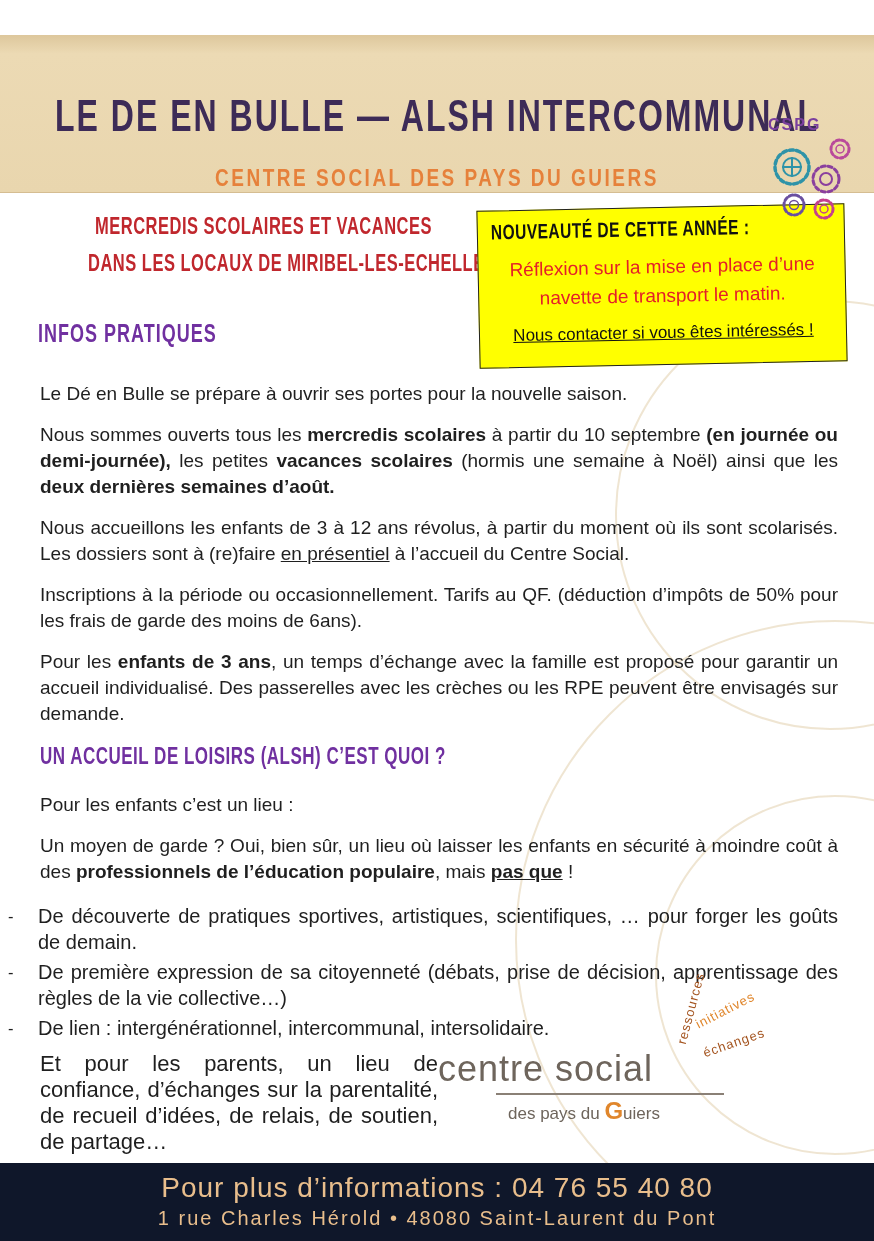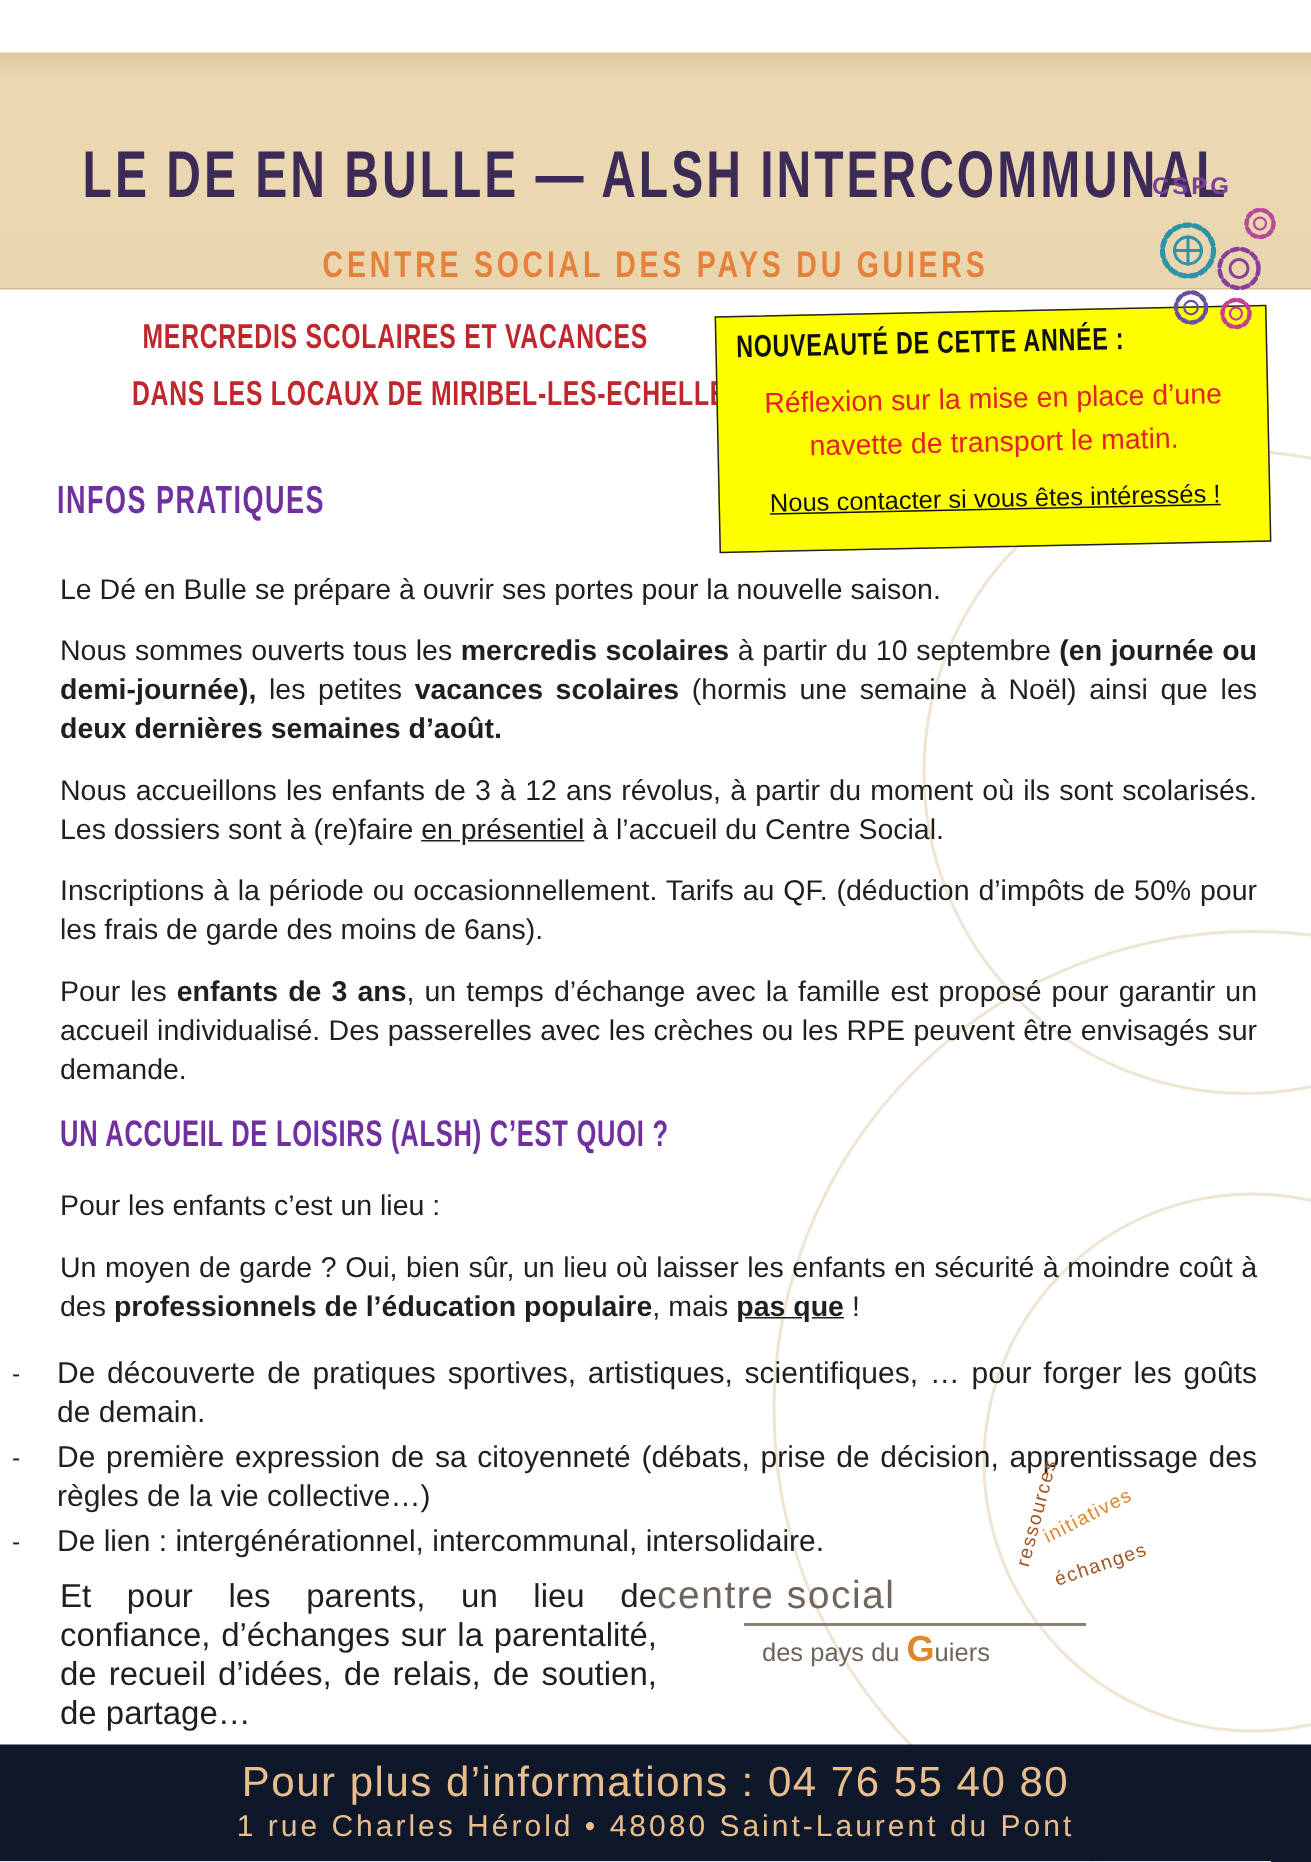--- a/index.html
+++ b/index.html
@@ -80,21 +80,21 @@
     white-space:nowrap;
   }
   .bullets { margin-top:18px; }
   .bullet { display:flex; margin:0 36px 4px 8px; }
   .bullet-marker { flex:none; width:30px; font-size:16.5px; line-height:26px; }
   .bullet-text { flex:1; font-size:20px; line-height:26px; text-align:justify; }
   .parents { width:398px; margin:10px 0 0 40px; font-size:22px; line-height:26px; text-align:justify; }
 
   
   .cs-logo { position:absolute; left:438px; top:1048px; width:310px; color:#6e655c; z-index:1; }
-  .cs-name { font-size:26px; letter-spacing:1px; }
+  .cs-name { font-size:36px; letter-spacing:1px; }
   .cs-rule { border-top:2px solid #8a8076; width:228px; margin:3px 0 0 58px; }
   .cs-tagline { margin:2px 0 0 70px; font-size:17px; }
   .cs-g { color:#e0862c; font-size:24px; font-weight:bold; }
   .cs-decor { position:absolute; font-size:13px; letter-spacing:1px; color:#a4541f; z-index:1; white-space:nowrap; }
   .cs-decor-0 { left:674px; top:1042px; transform:rotate(-75deg); transform-origin:left top; }
   .cs-decor-1 { left:693px; top:1018px; transform:rotate(-27deg); transform-origin:left top; color:#e0862c; }
   .cs-decor-2 { left:701px; top:1046px; transform:rotate(-19deg); transform-origin:left top; }
 
   
   .footer {

